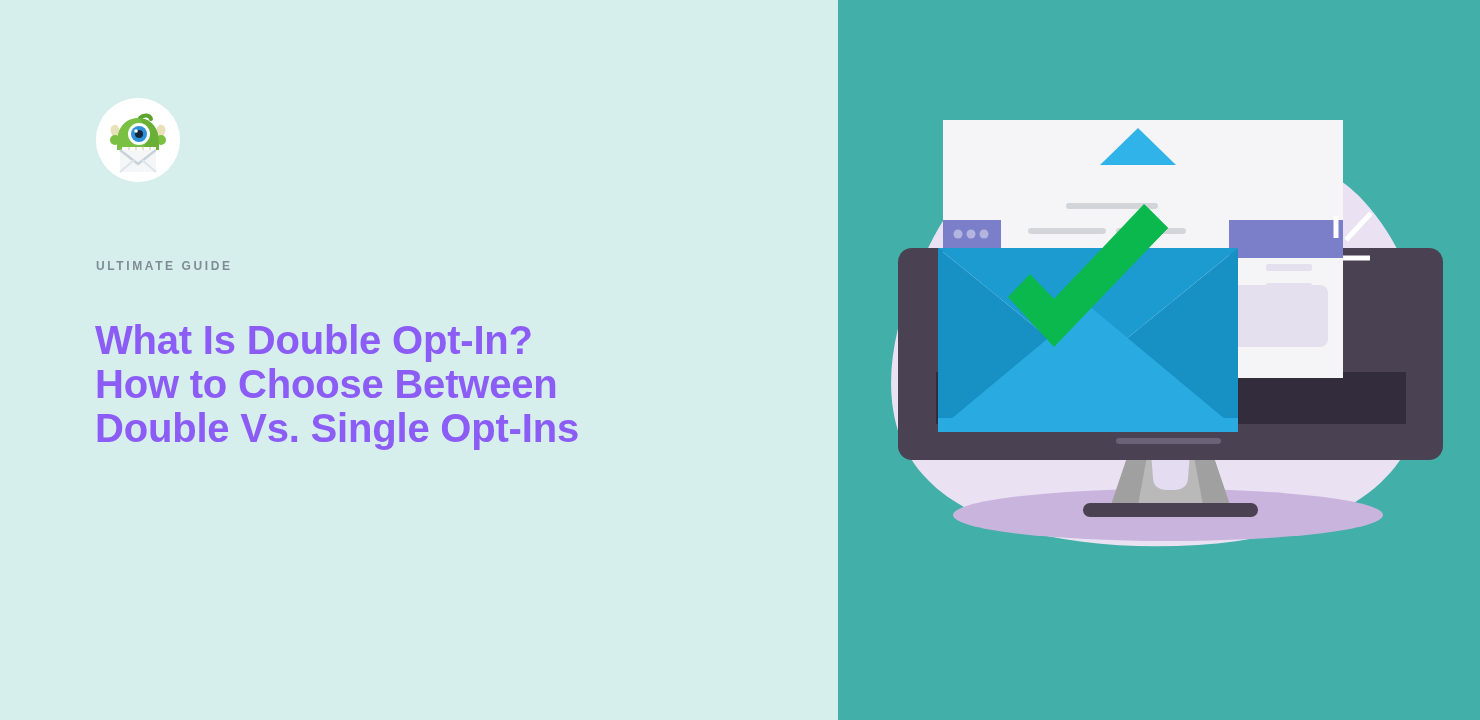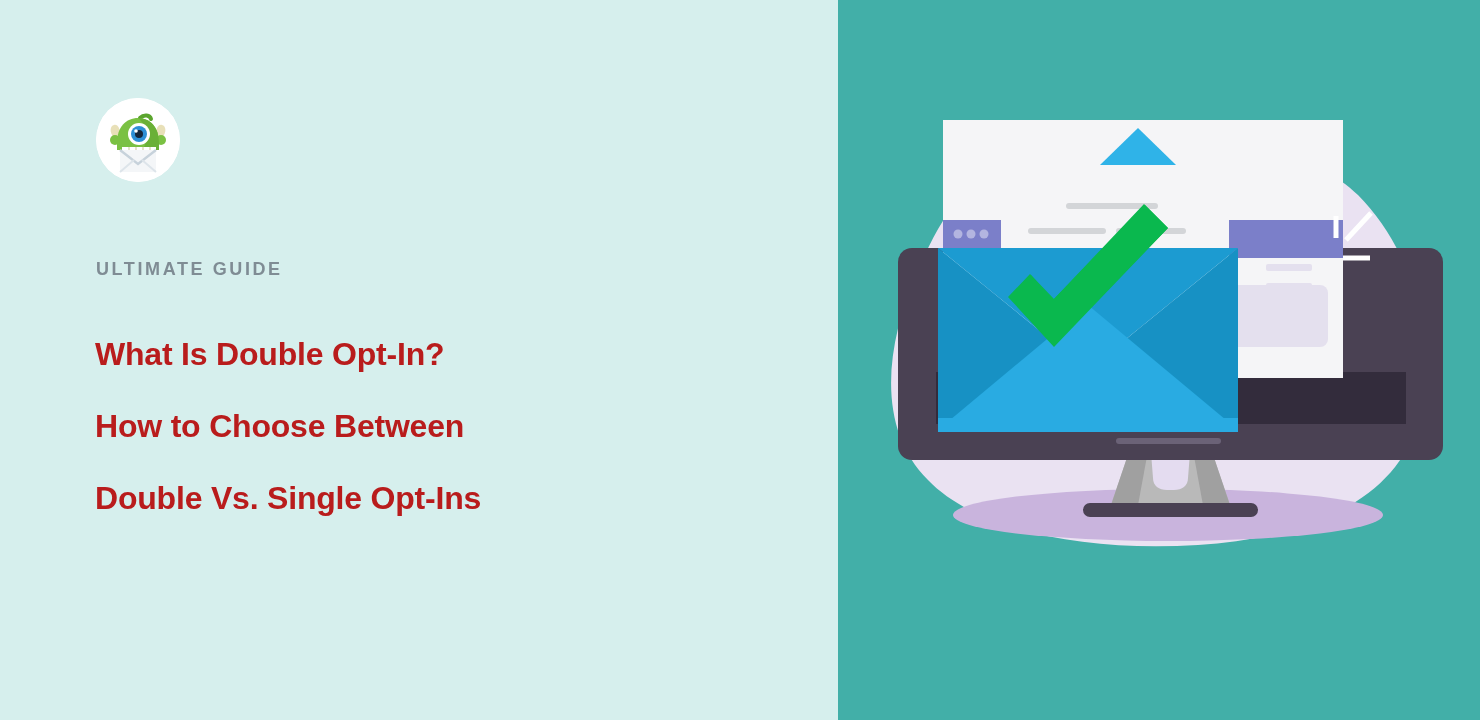--- a/index.html
+++ b/index.html
@@ -22,33 +22,33 @@
   .brand-logo {
     position:absolute; left:96px; top:98px;
     width:84px; height:84px;
     border-radius:50%;
     background:#ffffff;
     overflow:hidden;
   }
   .brand-logo svg { display:block; width:84px; height:84px; }
   .eyebrow {
     position:absolute; left:96px; top:260px;
-    font-size:18px;
+    font-size:12px;
     font-weight:bold;
     letter-spacing:2.6px;
     color:#7f8c94;
     line-height:1;
   }
   .headline {
     position:absolute; left:95px; top:318px;
     width:700px;
-    font-size:32px;
+    font-size:40px;
     font-weight:bold;
-    color:#b91c1c;
-    line-height:72px;
+    color:#8b5cf6;
+    line-height:44px;
     letter-spacing:-0.2px;
     white-space:pre-line;
   }
   
   .right-panel {
     position:absolute; left:838px; top:0;
     width:642px; height:720px;
     background:#42afa8;
     overflow:hidden;
   }

